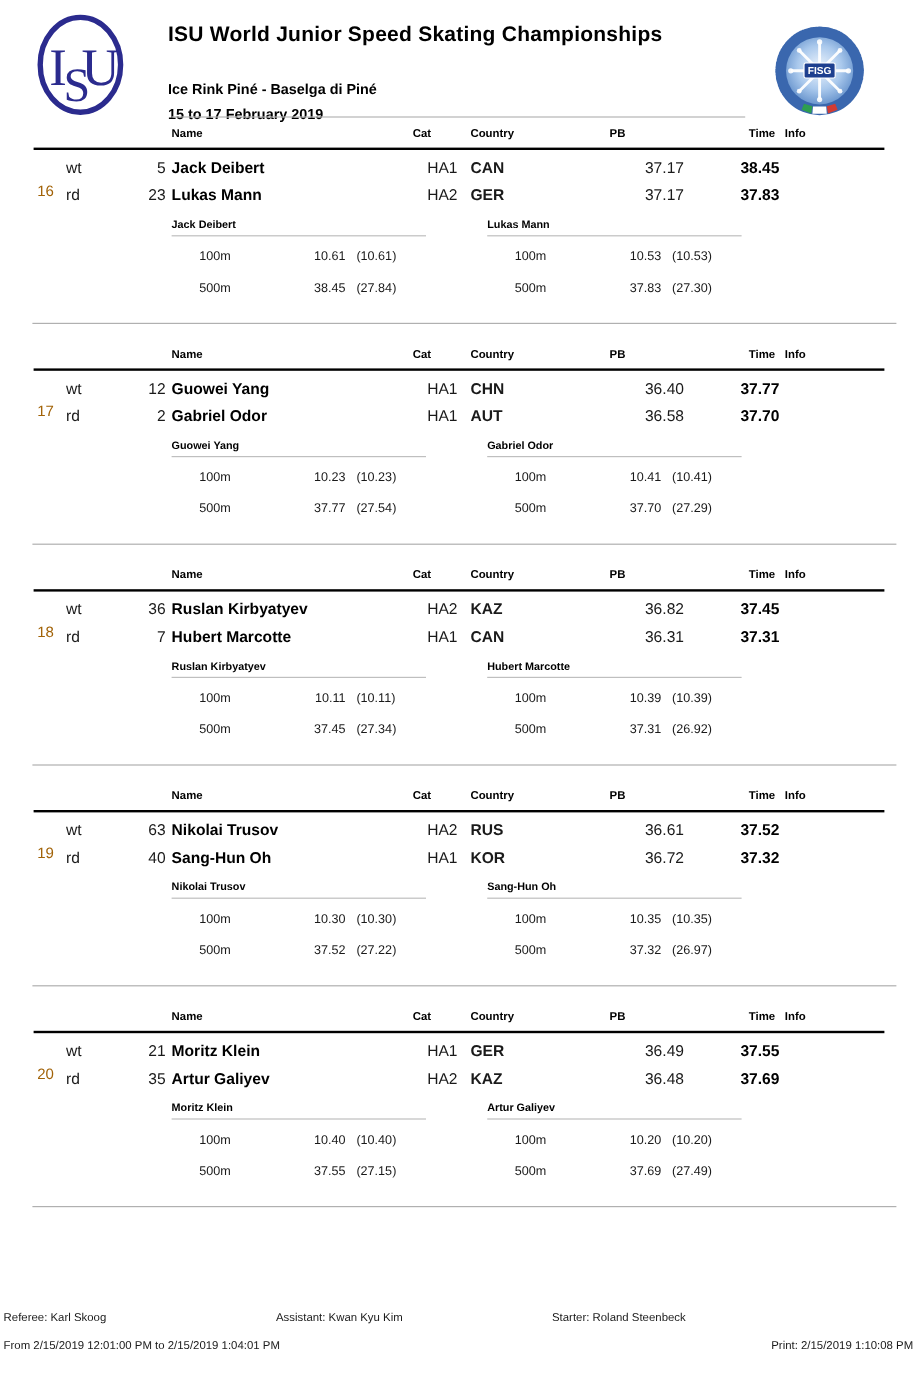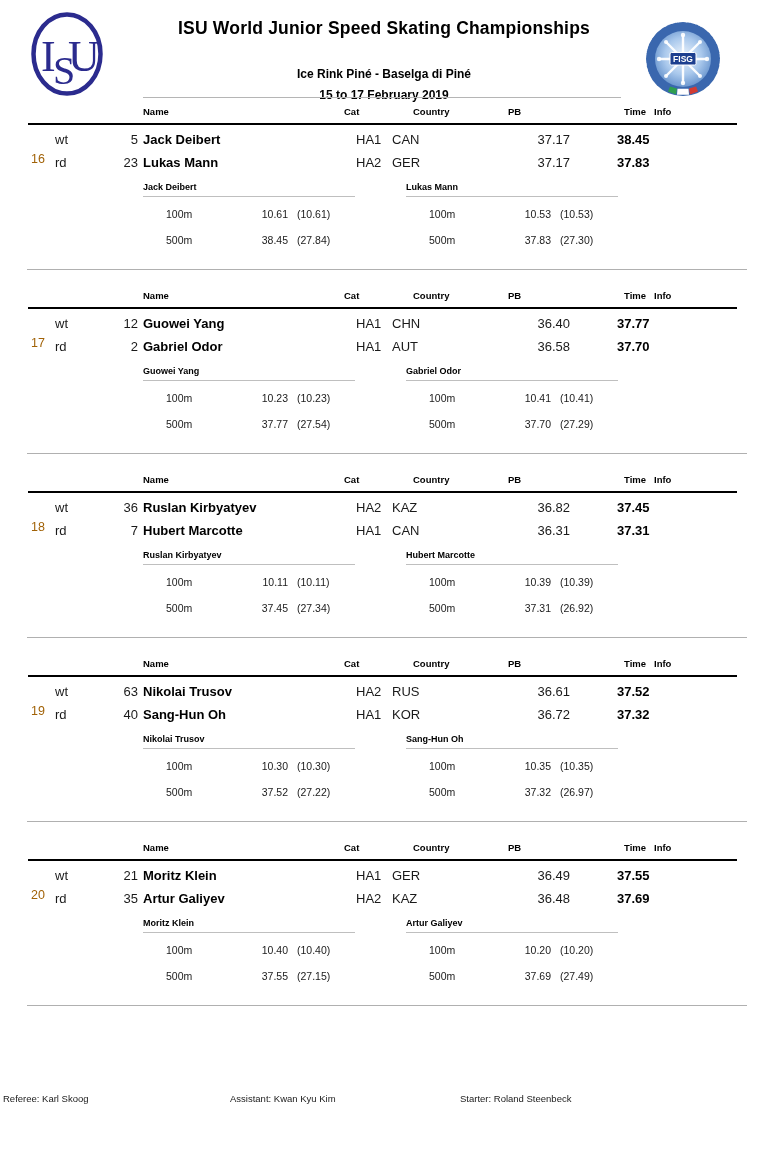--- a/index.html
+++ b/index.html
@@ -4,46 +4,46 @@
 <style>
   html,body{margin:0;padding:0;background:#ffffff;}
   .page{
     position:relative;width:764px;height:1162px;background:#ffffff;overflow:hidden;
     font-family:"Liberation Sans",sans-serif;color:#1a1a1a;
   }
   
   .doc-header{position:absolute;top:0;left:0;width:764px;height:100px;}
   .isu-logo{position:absolute;left:29px;top:11px;}
   .fisg-logo{position:absolute;left:643px;top:20px;}
-  .header-center{position:absolute;left:140px;top:18px;width:488px;text-align:center;}
+  .header-center{position:absolute;left:140px;top:18px;width:488px;}
   .doc-title{font-size:17.5px;font-weight:bold;color:#000;letter-spacing:.2px;}
   .doc-venue{font-size:12px;font-weight:bold;color:#000;margin-top:28px;}
   .doc-dates{font-size:12px;font-weight:bold;color:#000;margin-top:7px;}
   .date-rule{position:absolute;left:143px;top:97px;width:478px;height:1px;background:#b5b5b5;}
   
   #pairs{position:absolute;top:100px;left:0;width:764px;}
   .pair-block{position:relative;width:764px;height:184px;}
   .col-header{position:absolute;top:4px;height:15px;line-height:15px;font-size:9.5px;font-weight:bold;color:#000;}
   .h-name{left:143px;}
   .h-cat{left:344px;}
-  .h-country{left:392px;margin-left:21px;}
+  .h-country{left:392px;}
   .h-pb{left:508px;width:80px;text-align:left;}
   .h-time{left:624px;}
   .h-time .gap{display:inline-block;width:8px;}
   .thick-rule{position:absolute;top:23px;left:28px;width:709px;height:2px;background:#000;}
   .pair-num{position:absolute;left:27px;top:38px;width:22px;height:41px;
     display:flex;align-items:center;justify-content:center;font-size:12.5px;color:#a16207;}
   .skater-row{position:absolute;left:0;width:764px;height:18px;line-height:18px;font-size:13px;}
   .row-0{top:31px;} .row-1{top:54px;}
   .skater-row span{position:absolute;top:0;height:18px;line-height:18px;}
   .lane{left:55px;}
   .num{left:98px;width:40px;text-align:right;}
   .sname{left:143px;font-weight:bold;color:#000;}
   .cat{left:344px;padding-left:12px;}
-  .country{left:392px;}
+  .country{left:392px;font-weight:bold;}
   .pb{left:490px;width:80px;text-align:right;}
   .time{left:617px;font-weight:bold;color:#000;}
   .split{position:absolute;top:81px;width:235px;height:70px;}
   .split-0{left:143px;} .split-1{left:406px;}
   .split-name{position:absolute;top:0;left:0;font-size:9px;font-weight:bold;color:#000;line-height:12px;}
   .split-rule{position:absolute;top:15px;left:0;width:212px;height:1px;background:#bfbfbf;}
   .split-row{position:absolute;left:0;width:235px;height:18px;line-height:18px;font-size:10.5px;}
   .sr-0{top:24px;} .sr-1{top:50px;}
   .split-row span{position:absolute;top:0;height:18px;line-height:18px;}
   .split-dist{left:23px;}
@@ -440,15 +440,19 @@
       <div class="block-rule"></div>
     </div>
   </div>
 
   <div class="footer">
     <div class="footer-row1">
       <span class="f-referee">Referee: Karl Skoog</span>
       <span class="f-assistant">Assistant: Kwan Kyu Kim</span>
       <span class="f-starter">Starter: Roland Steenbeck</span>
     </div>
+    <div class="footer-row2">
+      <span class="f-timespan">From 2/15/2019 12:01:00 PM to 2/15/2019 1:04:01 PM</span>
+      <span class="f-print">Print: 2/15/2019 1:10:08 PM</span>
+    </div>
   </div>
 
 </div>
 
 </body></html>

